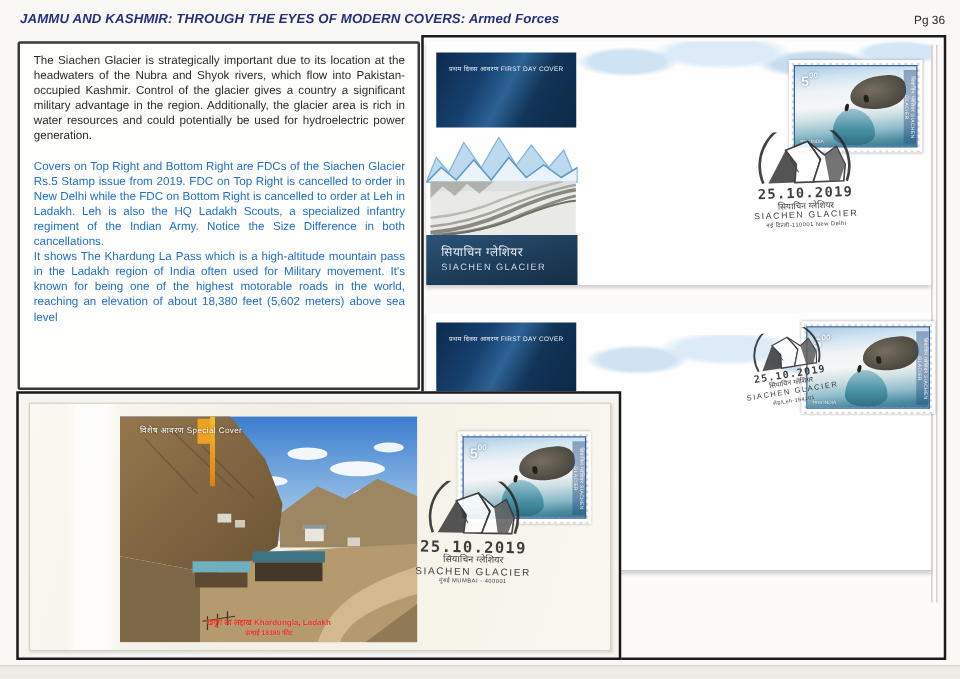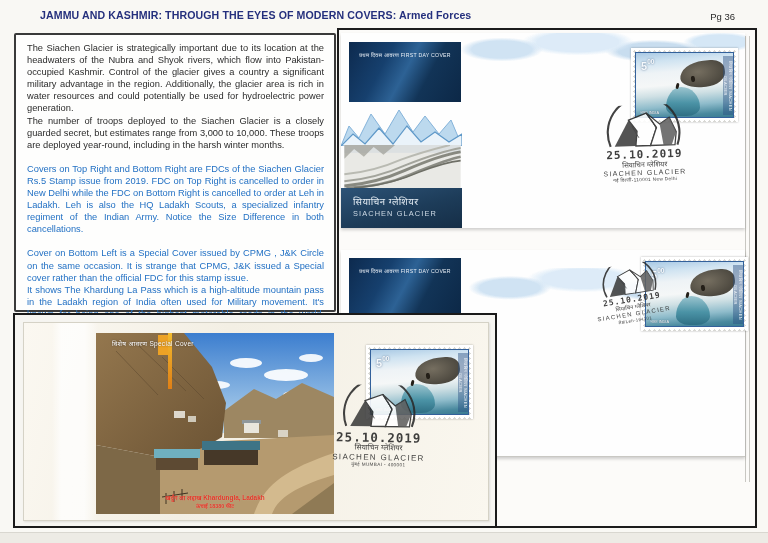--- a/index.html
+++ b/index.html
@@ -3,24 +3,24 @@
 <meta charset="utf-8">
 <style>
   html,body{margin:0;padding:0;}
   body{
     width:768px;height:543px;position:relative;overflow:hidden;
     background:#f9f8f4;
     font-family:"Liberation Sans",sans-serif;
   }
   
   .hdr-title{
-    position:absolute;left:40px;top:9px;width:620px;
-    font-size:10.6px;font-weight:bold;color:#25307d;letter-spacing:.1px;
-  }
-  .hdr-page{position:absolute;right:33px;top:11px;font-size:9.5px;color:#2b2b2b;}
+    position:absolute;left:16px;top:9px;width:620px;
+    font-size:10.6px;font-weight:bold;font-style:italic;color:#25307d;letter-spacing:.1px;
+  }
+  .hdr-page{position:absolute;right:12px;top:11px;font-size:9.5px;color:#2b2b2b;}
   .page-bottom-edge{position:absolute;left:0;right:0;top:532px;height:11px;background:#edebe5;border-top:1px solid #d9d7d0;}
 
   
   .textbox{
     position:absolute;left:14px;top:33px;width:322px;height:279px;box-sizing:border-box;
     background:#fefefd;border:2px solid #3a3a3a;border-radius:2px;
     padding:7px 10px 0 11px;
   }
   .textbox p{margin:0;font-size:9.3px;line-height:12.1px;text-align:justify;color:#2c2c2c;}
   .textbox p.gap{margin-top:12px;}
@@ -140,23 +140,21 @@
 <div class="hdr-title">JAMMU AND KASHMIR: THROUGH THE EYES OF MODERN COVERS: Armed Forces</div>
 <div class="hdr-page">Pg 36</div>
 
 <div class="big-frame">
   <div class="stack-line l1"></div>
   <div class="stack-line l2"></div>
 </div>
 
 <div class="textbox">
   <p>The Siachen Glacier is strategically important due to its location at the headwaters of the Nubra and Shyok rivers, which flow into Pakistan-occupied Kashmir. Control of the glacier gives a country a significant military advantage in the region. Additionally, the glacier area is rich in water resources and could potentially be used for hydroelectric power generation.</p>
-  <p>The number of troops deployed to the Siachen Glacier is a closely guarded secret, but estimates range from 3,000 to 10,000. These troops are deployed year-round, including in the harsh winter months.</p>
   <p class="blue gap">Covers on Top Right and Bottom Right are FDCs of the Siachen Glacier Rs.5 Stamp issue from 2019. FDC on Top Right  is cancelled to order in New Delhi while the FDC on Bottom Right is cancelled to order at Leh in Ladakh. Leh is also the HQ Ladakh Scouts, a specialized infantry regiment of the Indian Army.  Notice the Size Difference in both cancellations.</p>
-  <p class="blue gap">Cover on Bottom Left is a Special Cover issued by CPMG , J&amp;K Circle on the same occasion.  It is strange that CPMG, J&amp;K issued a Special cover rather than the official FDC for this stamp issue.</p>
   <p class="blue">It shows The Khardung La Pass which is a high-altitude mountain pass in the Ladakh region of India often used for Military movement. It's known for being one of the highest motorable roads in the world, reaching an elevation of about 18,380 feet (5,602 meters) above sea level</p>
 </div>
 
 <div class="cover cover1">
   <div class="clouds c1"></div>
 
   <div class="fdc-banner b1">
     <span>प्रथम दिवस आवरण FIRST DAY COVER</span>
   </div>
 

